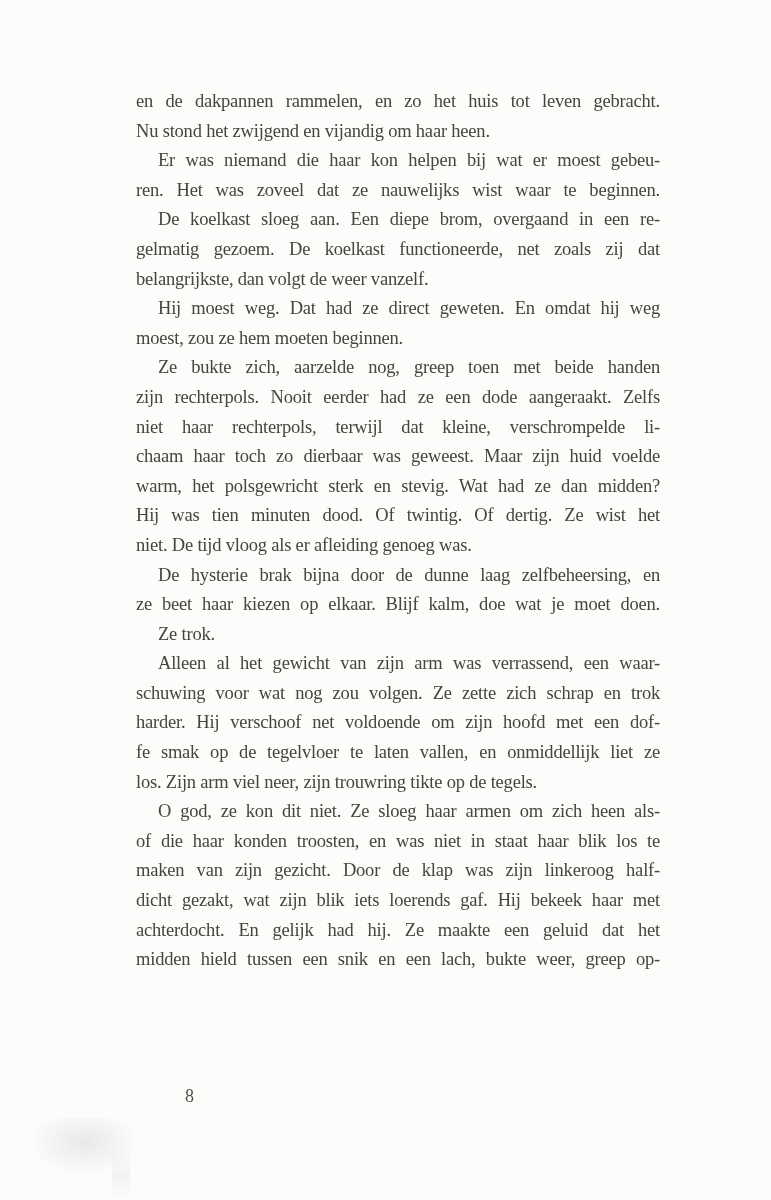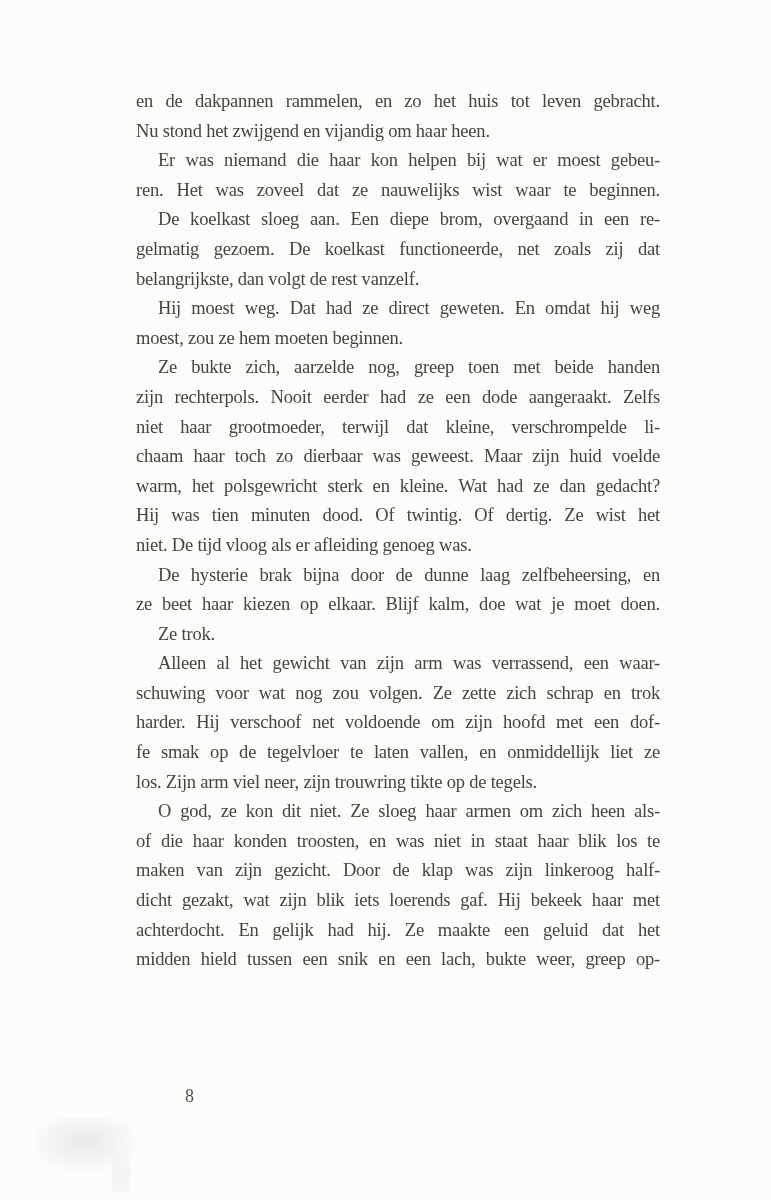--- a/index.html
+++ b/index.html
@@ -75,28 +75,28 @@
 <body>
 
 <div class="page">
   <div class="textblock">
       <div class="line full">en de dakpannen rammelen, en zo het huis tot leven gebracht.</div>
       <div class="line">Nu stond het zwijgend en vijandig om haar heen.</div>
       <div class="line indent full">Er was niemand die haar kon helpen bij wat er moest gebeu-</div>
       <div class="line full">ren. Het was zoveel dat ze nauwelijks wist waar te beginnen.</div>
       <div class="line indent full">De koelkast sloeg aan. Een diepe brom, overgaand in een re-</div>
       <div class="line full">gelmatig gezoem. De koelkast functioneerde, net zoals zij dat</div>
-      <div class="line">belangrijkste, dan volgt de rest vanzelf.</div>
+      <div class="line">belangrijkste, dan volgt de weer vanzelf.</div>
       <div class="line indent full">Hij moest weg. Dat had ze direct geweten. En omdat hij weg</div>
       <div class="line">moest, zou ze hem moeten beginnen.</div>
       <div class="line indent full">Ze bukte zich, aarzelde nog, greep toen met beide handen</div>
       <div class="line full">zijn rechterpols. Nooit eerder had ze een dode aangeraakt. Zelfs</div>
-      <div class="line full">niet haar grootmoeder, terwijl dat kleine, verschrompelde li-</div>
+      <div class="line full">niet haar rechterpols, terwijl dat kleine, verschrompelde li-</div>
       <div class="line full">chaam haar toch zo dierbaar was geweest. Maar zijn huid voelde</div>
-      <div class="line full">warm, het polsgewricht sterk en kleine. Wat had ze dan gedacht?</div>
+      <div class="line full">warm, het polsgewricht sterk en stevig. Wat had ze dan midden?</div>
       <div class="line full">Hij was tien minuten dood. Of twintig. Of dertig. Ze wist het</div>
       <div class="line">niet. De tijd vloog als er afleiding genoeg was.</div>
       <div class="line indent full">De hysterie brak bijna door de dunne laag zelfbeheersing, en</div>
       <div class="line full">ze beet haar kiezen op elkaar. Blijf kalm, doe wat je moet doen.</div>
       <div class="line indent">Ze trok.</div>
       <div class="line indent full">Alleen al het gewicht van zijn arm was verrassend, een waar-</div>
       <div class="line full">schuwing voor wat nog zou volgen. Ze zette zich schrap en trok</div>
       <div class="line full">harder. Hij verschoof net voldoende om zijn hoofd met een dof-</div>
       <div class="line full">fe smak op de tegelvloer te laten vallen, en onmiddellijk liet ze</div>
       <div class="line">los. Zijn arm viel neer, zijn trouwring tikte op de tegels.</div>

